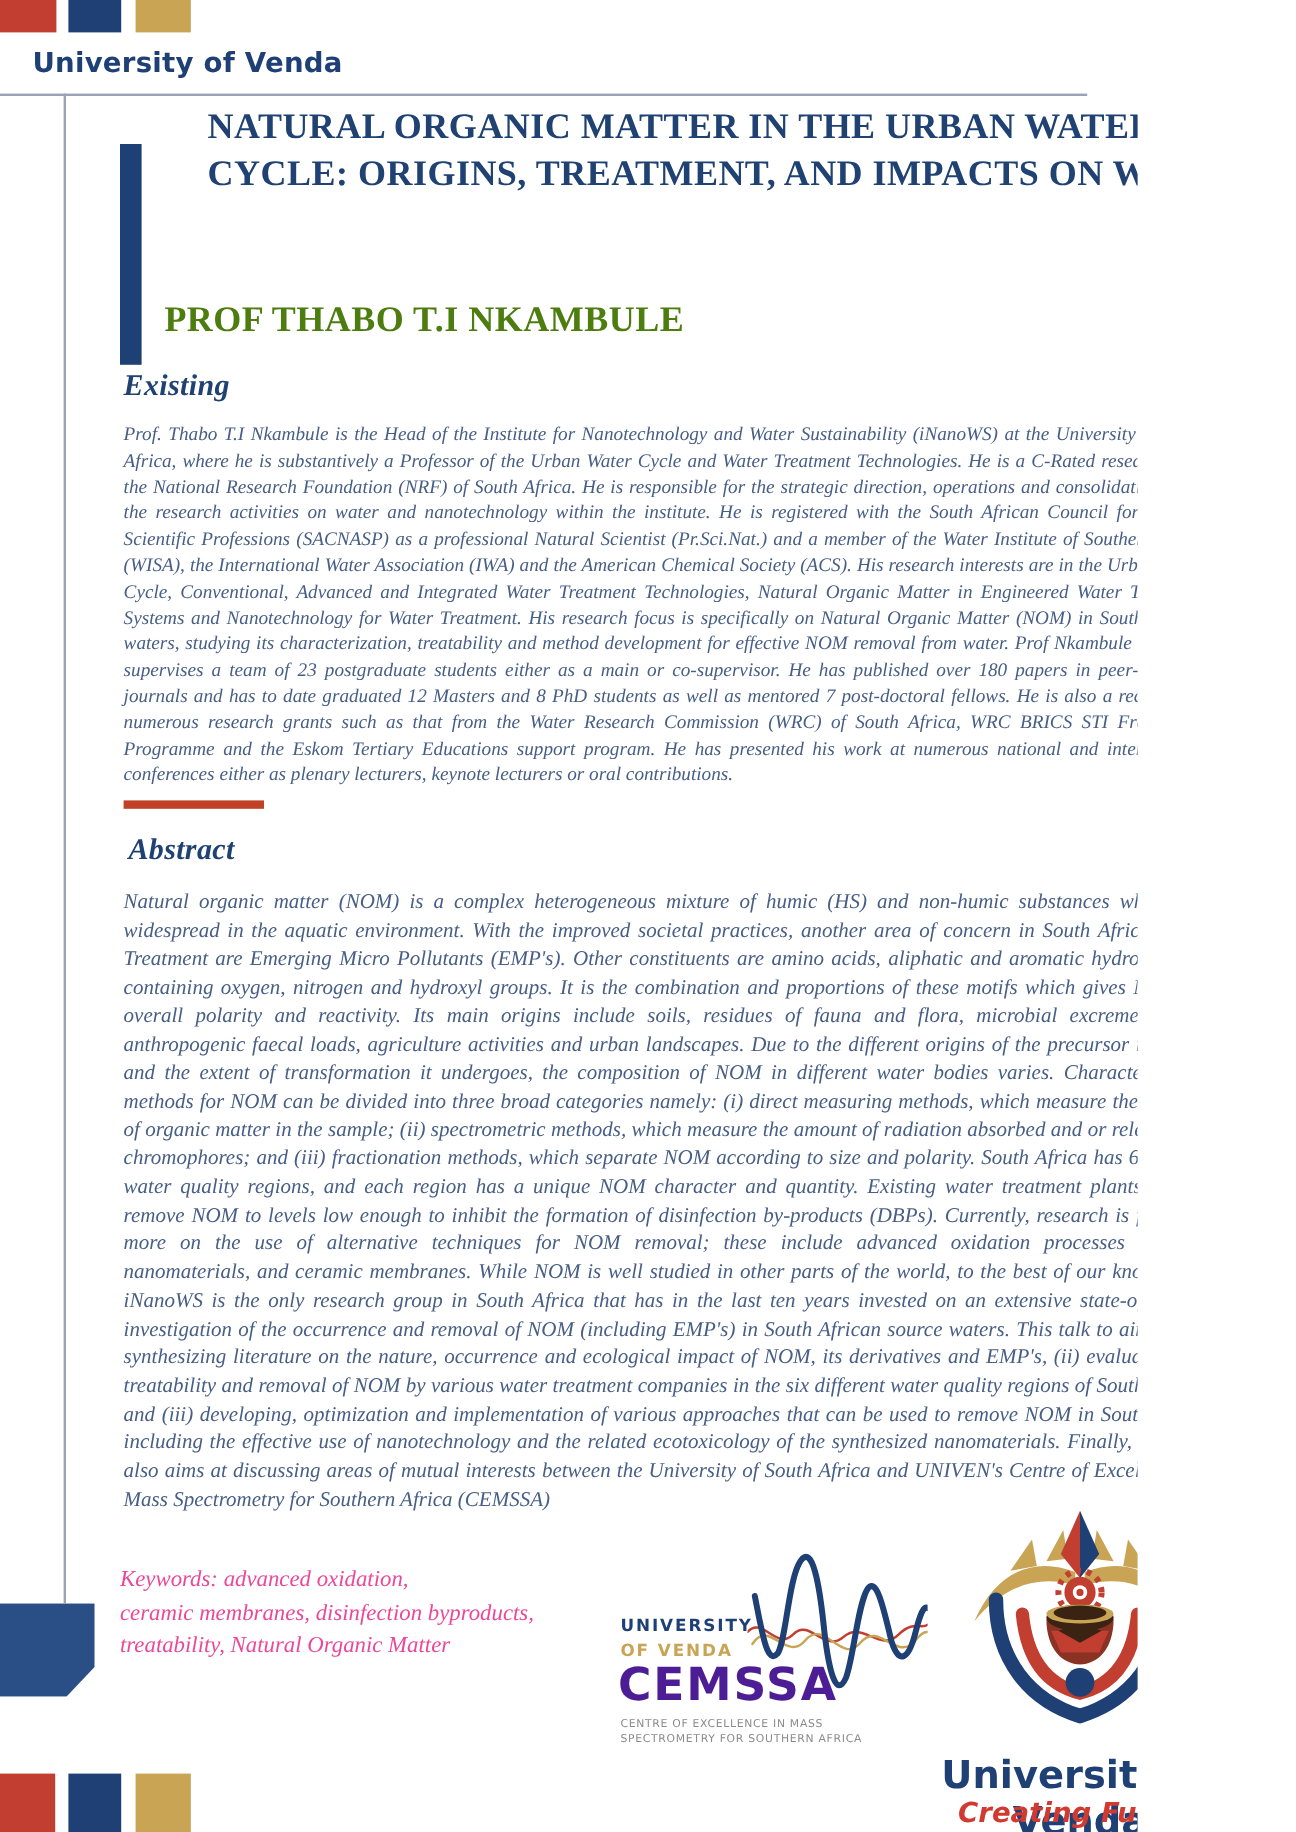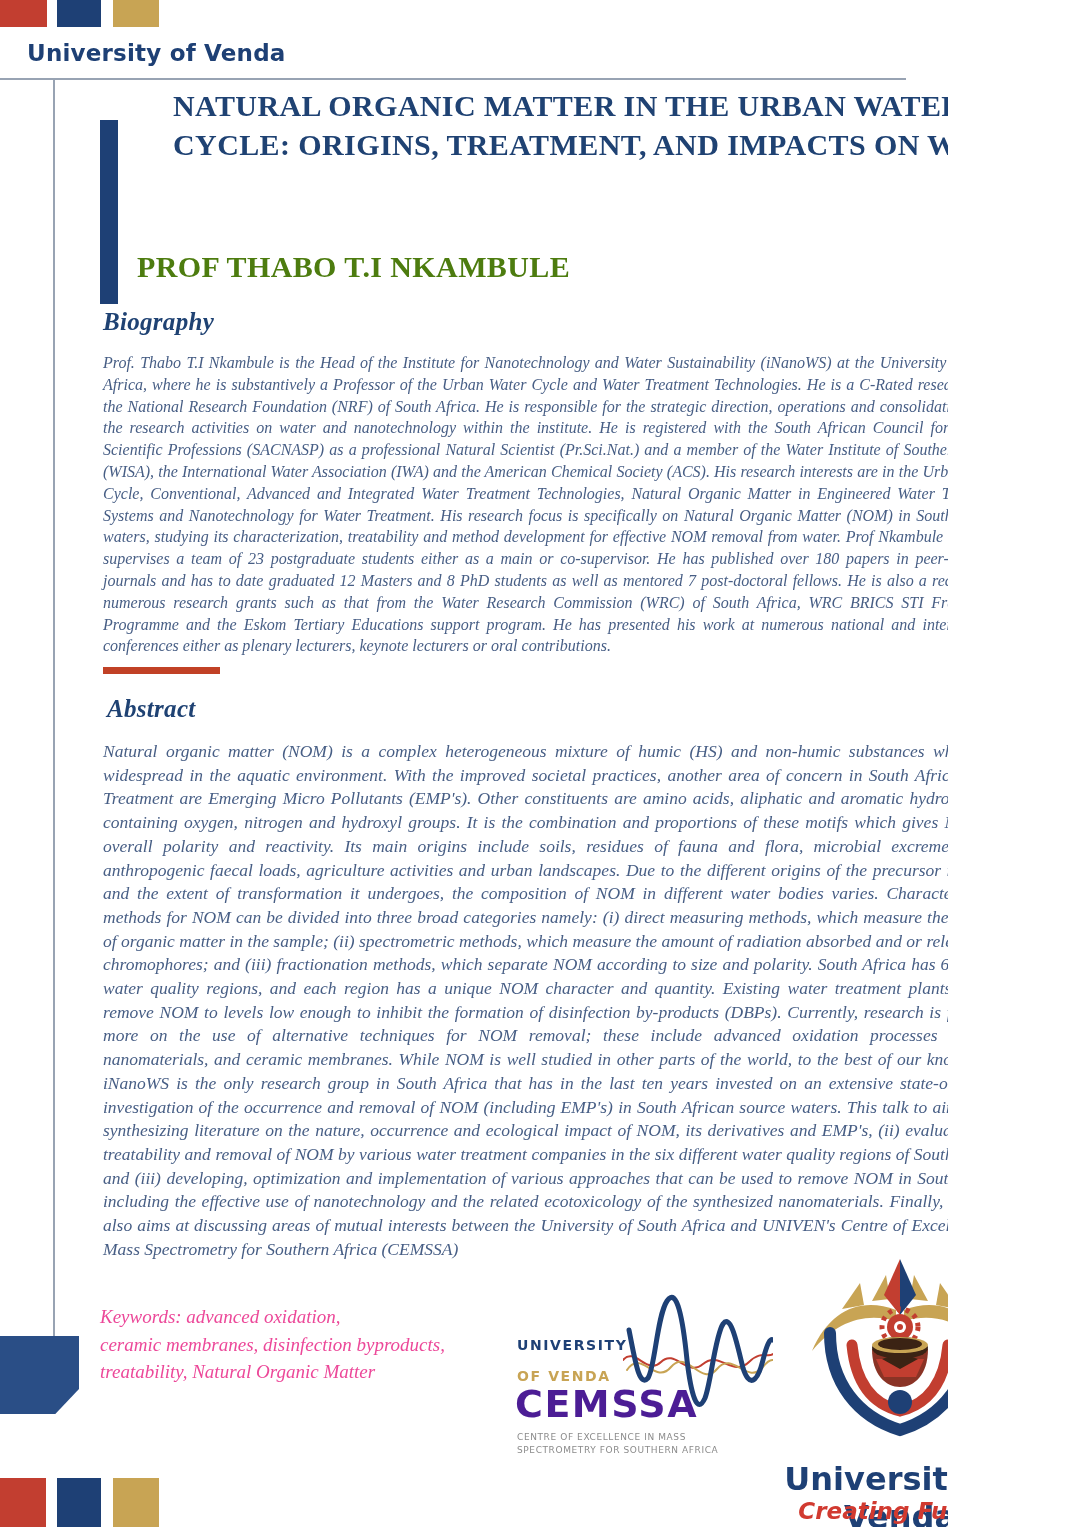--- a/index.html
+++ b/index.html
@@ -25,21 +25,21 @@
   .bioh{left:103px;top:308px;}
   .bodytxt{font-style:italic;color:#475E85;text-align:justify;width:903px;left:103px;}
   .biotxt{top:352px;font-size:16px;line-height:21.8px;}
   .divider{left:103px;top:667px;width:117px;height:7px;background:#C14126;}
   .absh{left:107px;top:695px;}
   .abstxt{top:740px;font-size:17.5px;line-height:23.7px;}
   .keywords{left:100px;top:1303px;width:360px;font-style:italic;color:#ec4899;
             font-size:19px;line-height:27.5px;white-space:pre-line;}
   
   .cemssa{left:505px;top:1283px;width:270px;height:180px;}
-  .cem-uni{left:12px;top:54px;font-family:"DejaVu Sans",sans-serif;font-weight:bold;
+  .cem-uni{left:12px;top:64px;font-family:"DejaVu Sans",sans-serif;font-weight:bold;
            font-size:14px;letter-spacing:1.6px;color:#1E4075;}
   .cem-ven{left:12px;top:85px;font-family:"DejaVu Sans",sans-serif;font-weight:bold;
            font-size:14px;letter-spacing:1.6px;color:#C8A454;}
   .cem-acr{left:10px;top:99px;font-family:"DejaVu Sans",sans-serif;font-weight:bold;
            font-size:38px;letter-spacing:1.5px;color:#4c1d95;}
   .cem-cap{left:12px;font-family:"DejaVu Sans",sans-serif;font-size:9px;
            letter-spacing:.6px;color:#8B8B8B;}
   .cap1{top:149px;} .cap2{top:162px;}
   .wave{left:118px;top:5px;}
   
@@ -65,21 +65,21 @@
   <div class="abs hrule"></div>
   <div class="abs vrule"></div>
 
   <div class="abs titlebar"></div>
   <div class="abs title">
     <div>NATURAL ORGANIC MATTER IN THE URBAN WATER</div>
     <div>CYCLE: ORIGINS, TREATMENT, AND IMPACTS ON WATER</div>
   </div>
   <div class="abs speaker">PROF THABO T.I NKAMBULE</div>
 
-  <div class="abs h2 bioh">Biography</div>
+  <div class="abs h2 bioh">Existing</div>
   <div class="abs bodytxt biotxt">Prof. Thabo T.I Nkambule is the Head of the Institute for Nanotechnology and Water Sustainability (iNanoWS) at the University of South Africa, where he is substantively a Professor of the Urban Water Cycle and Water Treatment Technologies. He is a C-Rated researcher by the National Research Foundation (NRF) of South Africa. He is responsible for the strategic direction, operations and consolidation of all the research activities on water and nanotechnology within the institute. He is registered with the South African Council for Natural Scientific Professions (SACNASP) as a professional Natural Scientist (Pr.Sci.Nat.) and a member of the Water Institute of Southern Africa (WISA), the International Water Association (IWA) and the American Chemical Society (ACS). His research interests are in the Urban Water Cycle, Conventional, Advanced and Integrated Water Treatment Technologies, Natural Organic Matter in Engineered Water Treatment Systems and Nanotechnology for Water Treatment. His research focus is specifically on Natural Organic Matter (NOM) in South African waters, studying its characterization, treatability and method development for effective NOM removal from water. Prof Nkambule currently supervises a team of 23 postgraduate students either as a main or co-supervisor. He has published over 180 papers in peer-reviewed journals and has to date graduated 12 Masters and 8 PhD students as well as mentored 7 post-doctoral fellows.  He is also a recipient of numerous research grants such as that from the Water Research Commission (WRC) of South Africa, WRC BRICS STI Framework Programme and the Eskom Tertiary Educations support program.  He has presented his work at numerous national and international conferences either as plenary lecturers, keynote lecturers or oral contributions.</div>
 
   <div class="abs divider"></div>
 
   <div class="abs h2 absh">Abstract</div>
   <div class="abs bodytxt abstxt">Natural organic matter (NOM) is a complex heterogeneous mixture of humic (HS) and non-humic substances which are widespread in the aquatic environment.  With the improved societal practices, another area of concern in South Africa Water Treatment are Emerging Micro Pollutants (EMP's).  Other constituents are amino acids, aliphatic and aromatic hydrocarbons containing oxygen, nitrogen and hydroxyl groups. It is the combination and proportions of these motifs which gives NOM its overall polarity and reactivity. Its main origins include soils, residues of fauna and flora, microbial excrements and anthropogenic faecal loads, agriculture activities and urban landscapes. Due to the different origins of the precursor material and the extent of transformation it undergoes, the composition of NOM in different water bodies varies. Characterization methods for NOM can be divided into three broad categories namely: (i) direct measuring methods, which measure the amount of organic matter in the sample; (ii) spectrometric methods, which measure the amount of radiation absorbed and or released by chromophores; and (iii) fractionation methods, which separate NOM according to size and polarity. South Africa has 6 distinct water quality regions, and each region has a unique NOM character and quantity. Existing water treatment plants do not remove NOM to levels low enough to inhibit the formation of disinfection by-products (DBPs). Currently, research is focusing more on the use of alternative techniques for NOM removal; these include advanced oxidation processes (AOPs), nanomaterials, and ceramic membranes. While NOM is well studied in other parts of the world, to the best of our knowledge, iNanoWS is the only research group in South Africa that has in the last ten years invested on an extensive state-of-the-art investigation of the occurrence and removal of NOM (including EMP's) in South African source waters. This talk to aims at (i) synthesizing literature on the nature, occurrence and ecological impact of NOM, its derivatives and EMP's, (ii) evaluating the treatability and removal of NOM by various water treatment companies  in the six different water quality regions of South Africa, and (iii) developing, optimization and implementation of various approaches that can be used to remove NOM in South Africa including the effective use of nanotechnology and the related ecotoxicology of the synthesized nanomaterials. Finally, this talk also aims at discussing areas of mutual interests between the University of South Africa and UNIVEN's Centre of Excellence in Mass Spectrometry for Southern Africa (CEMSSA)</div>
 
   <div class="abs keywords">Keywords: advanced oxidation,
 ceramic membranes, disinfection byproducts,
 treatability, Natural Organic Matter</div>

